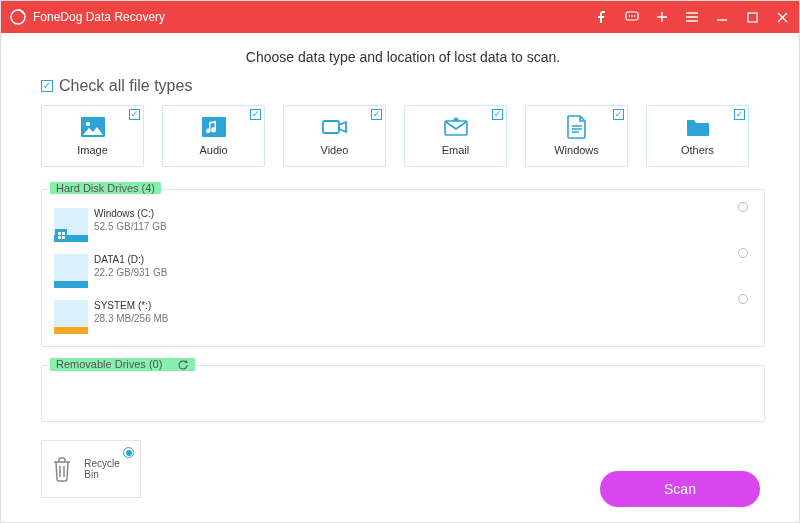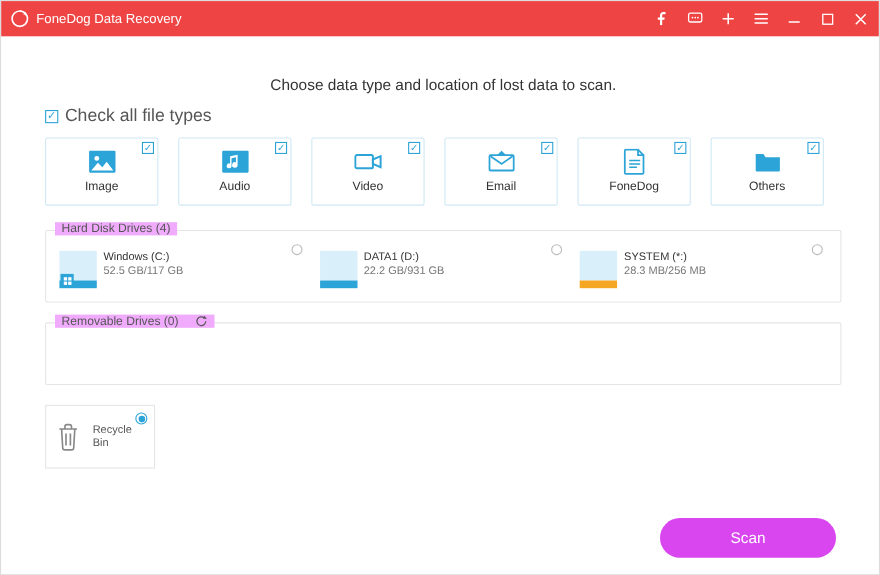--- a/index.html
+++ b/index.html
@@ -7,41 +7,41 @@
 
 
 .titlebar { height: 32px; background: #ef4444; display: flex; align-items: center; color: #fff; padding: 0 8px; }
 .titlebar .logo-wrap { display: flex; align-items: center; gap: 6px; }
 .titlebar .logo { width: 18px; height: 18px; display: flex; align-items: center; justify-content: center; }
 .titlebar .title { font-size: 12px; }
 .titlebar .win-controls { margin-left: auto; display: flex; gap: 12px; }
 .titlebar .win-btn { width: 18px; height: 18px; display: flex; align-items: center; justify-content: center; cursor: pointer; font-size: 14px; color: #fff; }
 
 
-.content { padding: 8px 34px 0 40px; margin-top: 20px; }
+.content { padding: 8px 34px 0 40px; }
 .prompt { text-align: center; font-size: 14px; color: #333; margin: 8px 0 12px 0; }
 
 .check-all { display: flex; align-items: center; gap: 6px; margin-bottom: 10px; }
 .check-all .box { width: 12px; height: 12px; border: 1px solid #2ca4d8; display: flex; align-items: center; justify-content: center; color: #2ca4d8; font-size: 10px; line-height: 1; }
 .check-all .lbl { font-size: 16px; color: #555; }
 
 
 .types { display: flex; gap: 18px; margin-bottom: 22px; }
 .type-card { position: relative; width: 103px; height: 62px; border: 1px solid #cfe8f4; border-radius: 2px; display: flex; flex-direction: column; align-items: center; justify-content: center; gap: 6px; cursor: pointer; }
 .type-card .tick { position: absolute; top: 3px; right: 3px; width: 11px; height: 11px; border: 1px solid #2ca4d8; display: flex; align-items: center; justify-content: center; color: #2ca4d8; font-size: 9px; line-height:1; }
 .type-card .icon { width: 26px; height: 22px; display:flex; align-items:center; justify-content:center; }
 .type-card .lbl { font-size: 11px; color: #333; }
 
 
 .section { position: relative; border: 1px solid #e5e5e5; border-radius: 2px; padding: 18px 12px 12px 12px; margin-bottom: 18px; }
-.section .legend { position: absolute; top: -8px; left: 8px; background: #f0abfc; padding: 0 6px; font-size: 11px; color: #555; }
+.section .legend { position: absolute; top: -8px; left: 8px; background: #86efac; padding: 0 6px; font-size: 11px; color: #555; }
 .section .legend .refresh { margin-left: 12px; cursor: pointer; display: inline-flex; vertical-align: middle; }
 
 
-.drives-row { display: flex; gap: 12px; }
+.drives-row { display: flex; gap: 12px; flex-direction: column; }
 .drive { position: relative; flex: 1 1 0; display: flex; align-items: flex-start; gap: 6px; padding-right: 18px; }
 .drive .radio { position: absolute; top: -6px; right: 4px; width: 10px; height: 10px; border: 1px solid #bbb; border-radius: 50%; cursor:pointer; }
 .drive .diskicon { width: 34px; height: 34px; display: flex; flex-direction: column; justify-content: flex-end; }
 .drive .diskicon .top { flex: 1; background: #d9effa; }
 .drive .diskicon .bar { height: 7px; }
 .drive .diskicon.orange .bar { background:#f5a623; }
 .drive .diskicon.blue .bar { background:#2ca4d8; }
 .drive .txt { display: flex; flex-direction: column; gap: 2px; }
 .drive .txt .dname { font-size: 10px; color: #333; }
 .drive .txt .dsize { font-size: 10px; color: #777; }
@@ -172,21 +172,21 @@
       </div>
       <div class="type-card">
         <span class="tick">✓</span>
         <span class="icon">
           <svg width="22" height="24" viewBox="0 0 22 24">
             <path d="M3 1h11l5 5v16a1 1 0 0 1-1 1H3a1 1 0 0 1-1-1V2a1 1 0 0 1 1-1z" fill="none" stroke="#2ca4d8" stroke-width="1.6"></path>
             <path d="M14 1v5h5" fill="none" stroke="#2ca4d8" stroke-width="1.6"></path>
             <path d="M6 11h10M6 14h10M6 17h7" stroke="#2ca4d8" stroke-width="1.4"></path>
           </svg>
         </span>
-        <span class="lbl">FoneDog</span>
+        <span class="lbl">Windows</span>
       </div>
       <div class="type-card">
         <span class="tick">✓</span>
         <span class="icon">
           <svg width="26" height="22" viewBox="0 0 26 22">
             <path d="M2 4h7l2 3h13v12a1 1 0 0 1-1 1H3a1 1 0 0 1-1-1V4z" fill="#2ca4d8"></path>
           </svg>
         </span>
         <span class="lbl">Others</span>
       </div>

